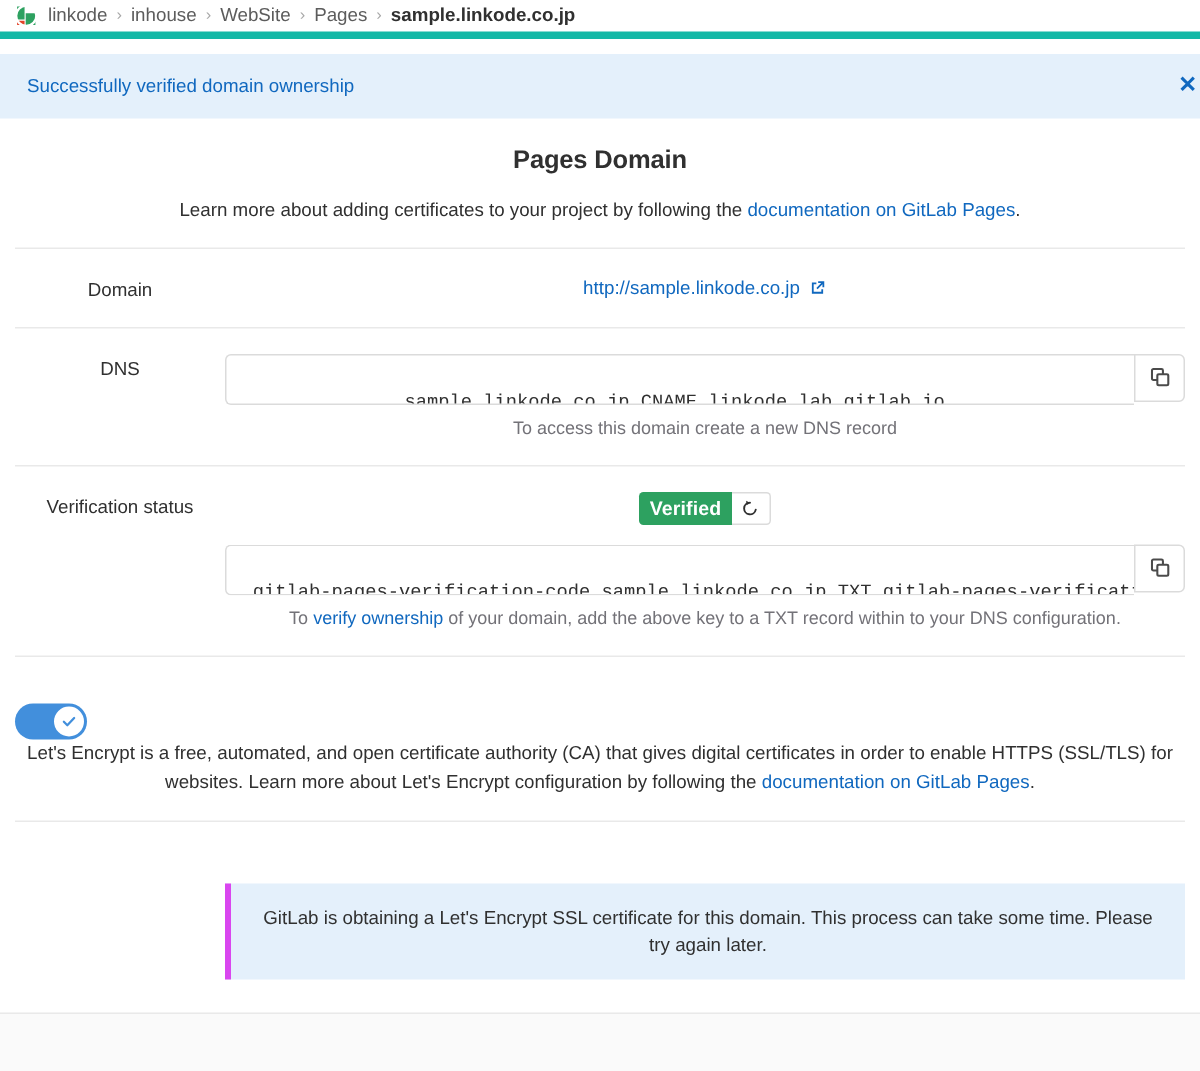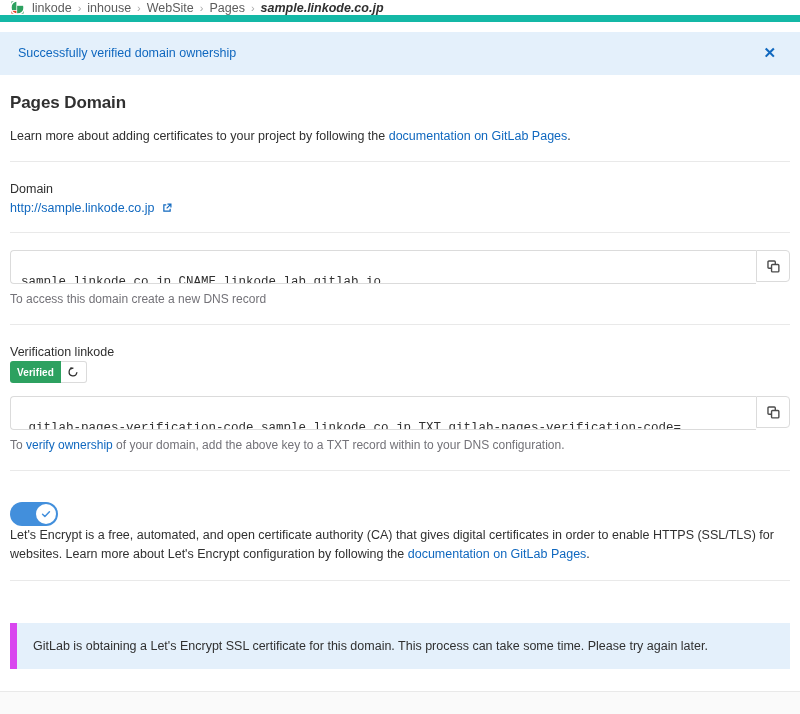--- a/index.html
+++ b/index.html
@@ -12,59 +12,59 @@
     -webkit-font-smoothing: antialiased;
   }
   .page { width: 800px; height: 714px; position: relative; display: flex; flex-direction: column; }
 
   
   .breadcrumb-bar {
     height: 31px;
     display: flex;
     align-items: center;
     padding: 0 10px;
-    border-bottom: 7px solid #14b8a6;
+    border-bottom: 5px solid #14b8a6;
     font-size: 12.5px;
   }
   .proj-icon { width: 15px; height: 15px; margin-right: 7px; flex: none; display: block; }
   .crumb { color: #5c5c5c; text-decoration: none; white-space: nowrap; }
-  .crumb.current { color: #303030; font-weight: bold; font-style: italic; }
+  .crumb.current { color: #303030; font-weight: bold; }
   .crumb-sep { color: #a8a8a8; margin: 0 6px; font-size: 11px; }
 
   
   .alert {
     margin: 10px 0 0 0;
     background: #e4f0fb;
     color: #1068bf;
     font-size: 12.5px;
-    padding: 13px 22px 13px 18px;
+    padding: 13px 0 13px 18px;
     display: flex;
     align-items: flex-start;
     justify-content: space-between;
     min-height: 43px;
   }
   .alert-text { line-height: 17px; }
   .alert-close {
     background: none; border: none; cursor: pointer;
     color: #1068bf; font-size: 15px; font-weight: bold;
     line-height: 1; padding: 0 2px; font-family: "Liberation Sans", sans-serif;
   }
 
   
-  .content { padding: 0 10px; flex: 1 1 auto; }
+  .content { padding: 0 10px; flex: 1 1 auto; text-align: center; }
   h1.title {
     font-size: 17px; font-weight: bold; color: #303030;
     margin: 18px 0 0 0; letter-spacing: -0.1px;
   }
   .lead { font-size: 12.5px; color: #303030; margin: 14px 0 0 0; line-height: 18px; }
   a.link { color: #1068bf; text-decoration: none; }
 
   hr.sep { border: none; border-top: 1px solid #e9e9e9; margin: 16px 0 0 0; }
 
-  .row { display: flex; padding: 17px 0 0 0; flex-direction: column; }
+  .row { display: flex; padding: 17px 0 0 0; }
   .row-label {
     width: 140px; flex: none;
     font-size: 12.5px; color: #303030; line-height: 18px;
     padding-top: 1px;
   }
   .row-body { flex: 1 1 auto; min-width: 0; }
 
   .ext-link { font-size: 12.5px; color: #1068bf; text-decoration: none; display: inline-flex; align-items: center; }
   .ext-ico { width: 12px; height: 12px; margin-left: 6px; display: block; }
 
@@ -95,21 +95,21 @@
     padding: 0;
   }
   .copy-ico { width: 13px; height: 13px; display: block; }
 
   .help { font-size: 12px; color: #737278; margin-top: 7px; line-height: 17px; }
 
   
   .verify-group { display: inline-flex; align-items: stretch; height: 22px; }
   .badge-verified {
     background: #2da160; color: #fff;
-    font-size: 10px; font-weight: bold;
+    font-size: 13px; font-weight: bold;
     border-radius: 3px 0 0 3px;
     padding: 0 7px;
     display: flex; align-items: center;
     letter-spacing: 0.1px;
   }
   .btn-retry {
     border: 1px solid #dbdbdb; border-left: none;
     border-radius: 0 3px 3px 0;
     background: #fff; cursor: pointer;
     width: 26px;
@@ -134,21 +134,21 @@
     background: #fff;
     display: flex; align-items: center; justify-content: center;
   }
   .knob-check { width: 10px; height: 10px; display: block; }
   .cert-desc { font-size: 12.5px; color: #303030; line-height: 19px; }
 
   
   .info-banner {
     margin-top: 24px;
     background: #e4f0fb;
-    border-left: 7px solid #d946ef;
+    border-left: 4px solid #d946ef;
     font-size: 12.5px;
     color: #303030;
     padding: 14px 16px;
     line-height: 18px;
   }
 
   
   .footer {
     margin-top: 22px;
     border-top: 1px solid #e9e9e9;
@@ -206,38 +206,39 @@
             <path d="M3 3h4v1.6H4.6v6.8h6.8V9H13v4H3z" fill="#1068bf"></path>
             <path d="M8.6 2H14v5.4h-1.6V4.7L8.1 9 7 7.9l4.3-4.3H8.6z" fill="#1068bf"></path>
           </svg>
         </a>
       </div>
     </div>
 
     <hr class="sep">
 
     <div class="row">
+      <div class="row-label">DNS</div>
       <div class="row-body">
         <div class="input-group">
           <div class="ig-field">sample.linkode.co.jp CNAME linkode.lab.gitlab.io.</div>
           <button class="ig-btn">
             <svg class="copy-ico" viewBox="0 0 16 16">
               <rect x="1.2" y="1.2" width="9" height="9" rx="1.2" fill="none" stroke="#4b4b4b" stroke-width="1.7"></rect>
               <rect x="5.6" y="5.6" width="9" height="9" rx="1.2" fill="#fff" stroke="#4b4b4b" stroke-width="1.7"></rect>
             </svg>
           </button>
         </div>
         <div class="help">To access this domain create a new DNS record</div>
       </div>
     </div>
 
     <hr class="sep">
 
     <div class="row">
-      <div class="row-label">Verification linkode</div>
+      <div class="row-label">Verification status</div>
       <div class="row-body">
         <div class="verify-group">
           <span class="badge-verified">Verified</span>
           <button class="btn-retry">
             <svg class="retry-ico" viewBox="0 0 16 16">
               <path d="M8 2.8a5.2 5.2 0 1 0 5.1 6.2" fill="none" stroke="#303030" stroke-width="1.7" stroke-linecap="round"></path>
               <path d="M4.6 1.2 8.3 3 4.9 5.1z" fill="#303030"></path>
             </svg>
           </button>
         </div>

